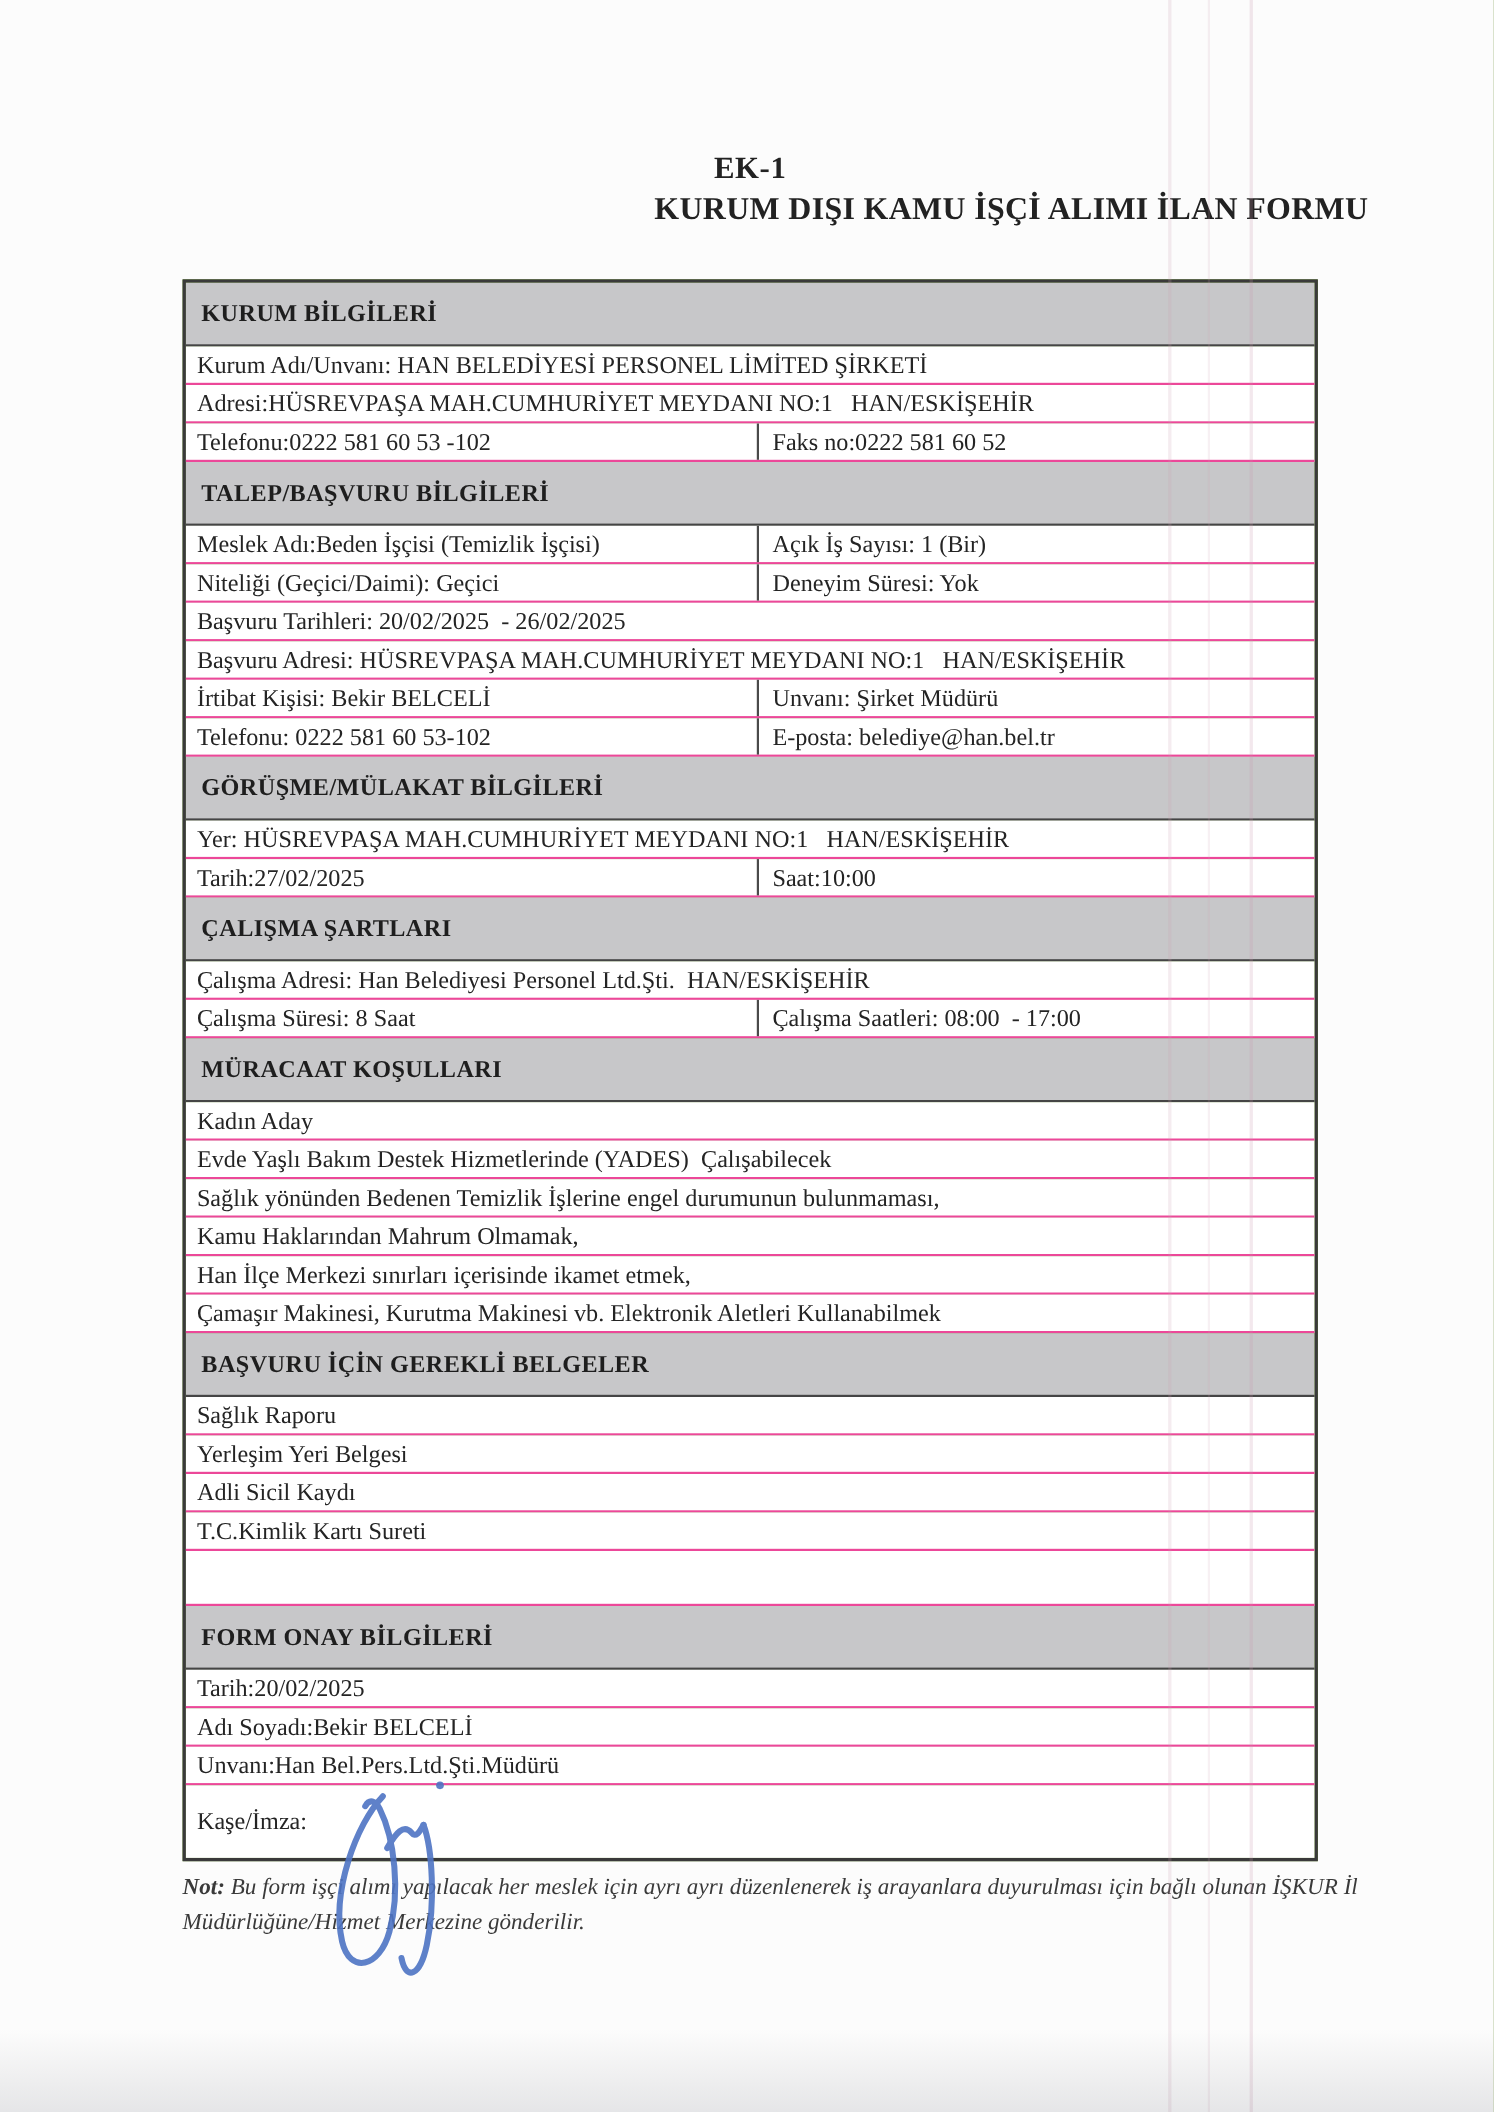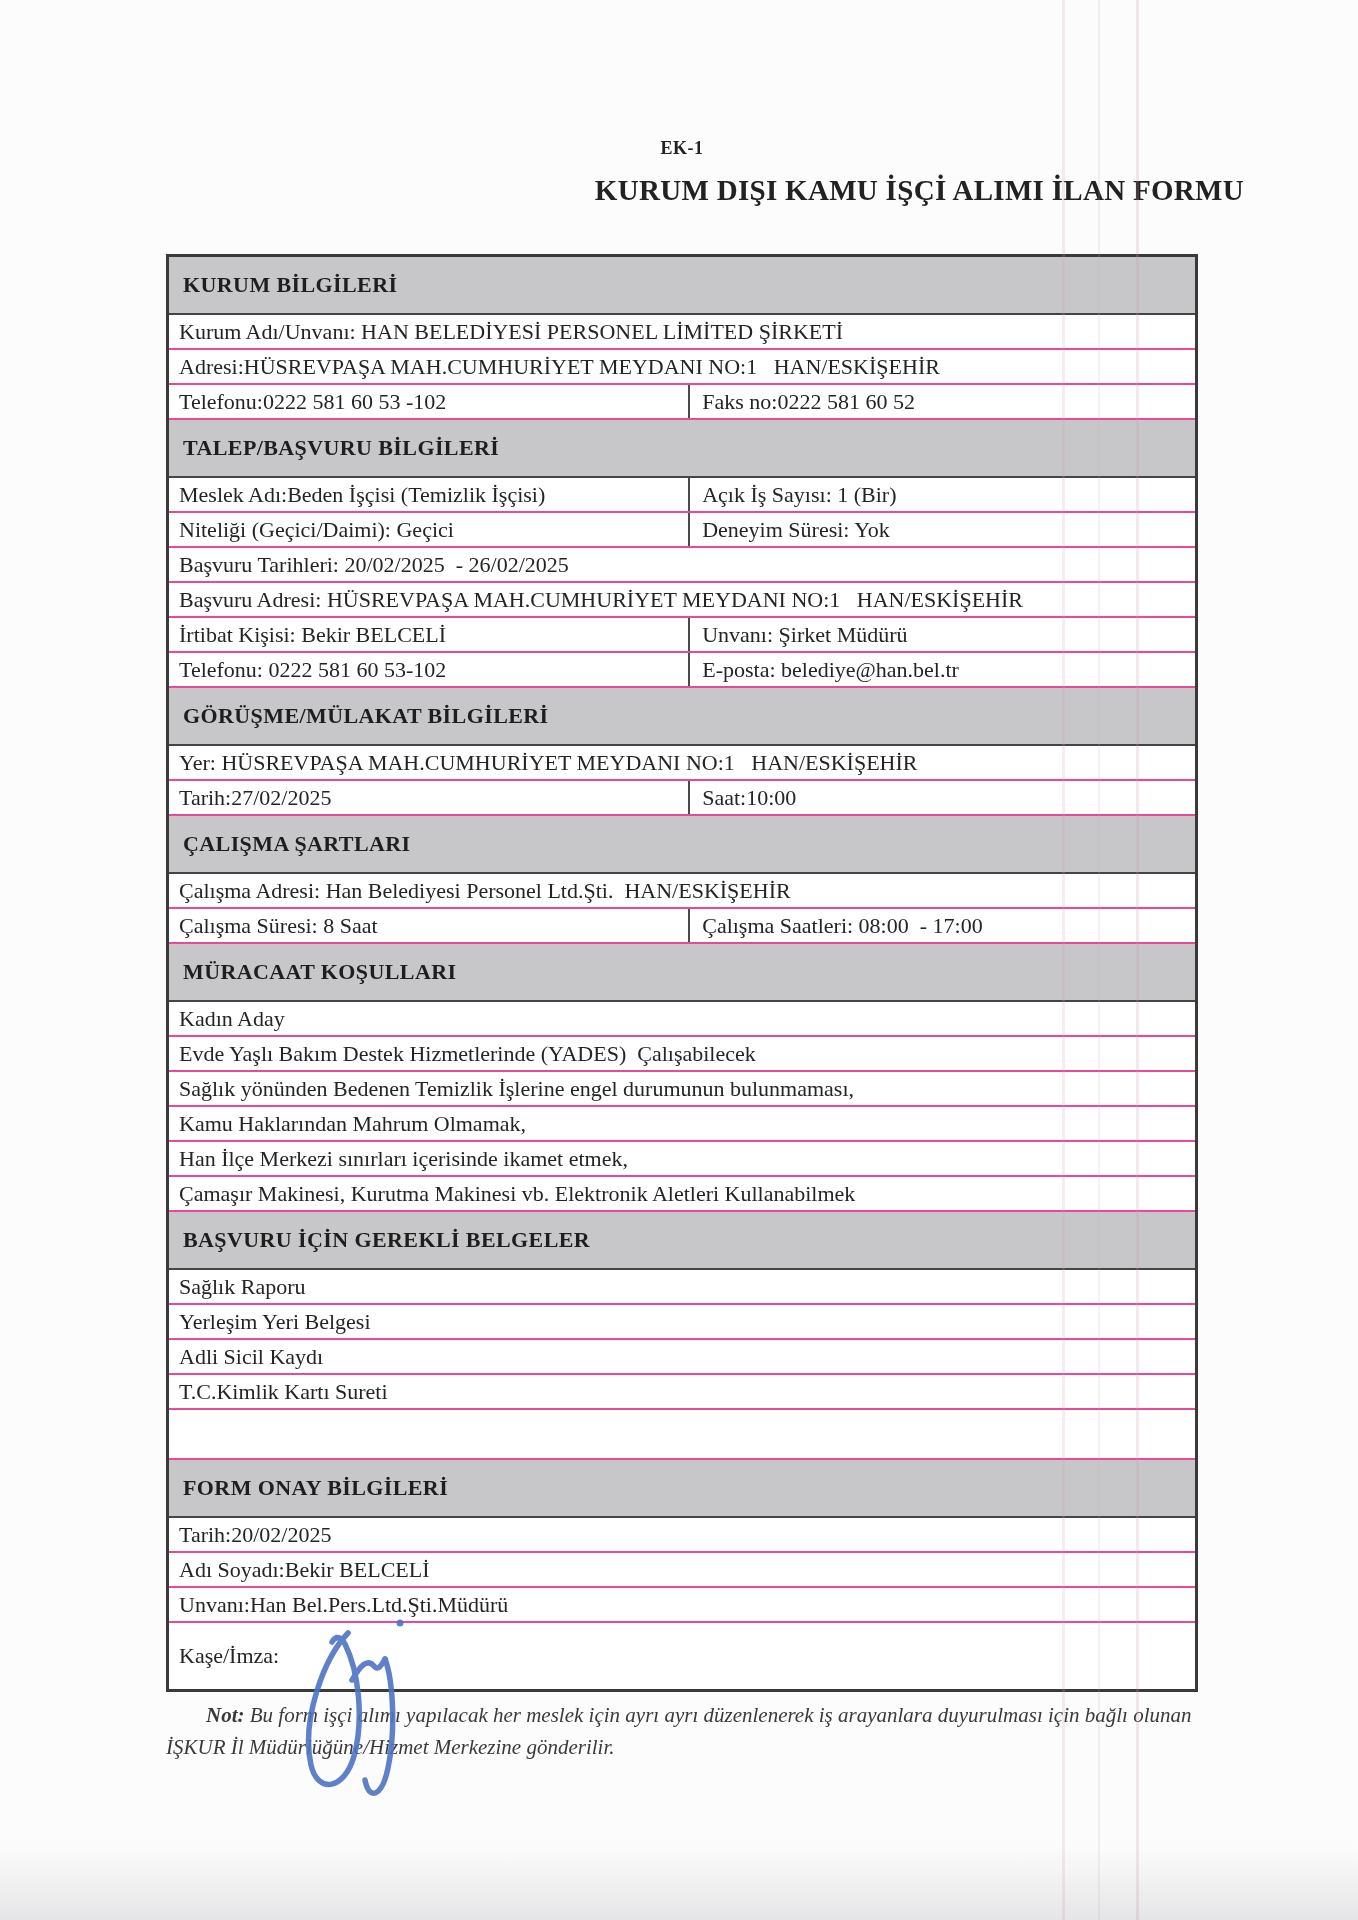--- a/index.html
+++ b/index.html
@@ -7,21 +7,21 @@
     width:1358px;height:1920px;
     background:#fcfcfc;
     font-family:"Liberation Serif","DejaVu Serif",serif;
     color:#2a2a2a;
     position:relative;
     overflow:hidden;
   }
   .page{position:absolute;inset:0;}
   .title1{
     position:absolute;left:166px;top:138px;width:1032px;
-    text-align:center;font-weight:bold;font-size:18px;color:#222;
+    text-align:center;font-weight:bold;font-size:28px;color:#222;
     letter-spacing:.5px;
   }
   .title2{
     position:absolute;left:120px;top:174px;width:1124px;
     text-align:right;font-weight:bold;font-size:29px;color:#222;
     letter-spacing:.3px;
   }
   .ftable{
     position:absolute;left:166px;top:254px;width:1032px;
     border:3px solid #3a3a3a;
@@ -50,21 +50,21 @@
   .row.split{padding:0;text-align:right;}
   .cell{height:100%;display:flex;align-items:center;box-sizing:border-box;white-space:pre-wrap;}
   .cell.left{width:50.8%;border-right:2px solid #4a4a4a;padding-left:10px;}
   .cell.right{flex:1;padding-left:12px;}
   .row.empty{height:50px;}
   .row.kase{height:66px;border-bottom:none;text-align:center;}
   .note{
     position:absolute;left:166px;top:1700px;width:1070px;
     font-style:italic;font-size:21px;color:#3a3a3a;line-height:1.52;
   }
-  .note b{font-style:italic;margin-left:40px;}
+  .note b{font-style:italic;}
   .signature{
     position:absolute;left:288px;top:1608px;width:160px;height:205px;
     pointer-events:none;z-index:5;
   }
   .streak{position:absolute;top:0;height:1920px;pointer-events:none;}
   .streak.s1{left:1062px;width:3px;background:rgba(205,160,182,0.20);}
   .streak.s2{left:1098px;width:2px;background:rgba(205,160,182,0.16);}
   .streak.s3{left:1136px;width:3px;background:rgba(200,150,175,0.22);}
   .bottom-shade{
     position:absolute;left:0;bottom:0;width:1358px;height:75px;

